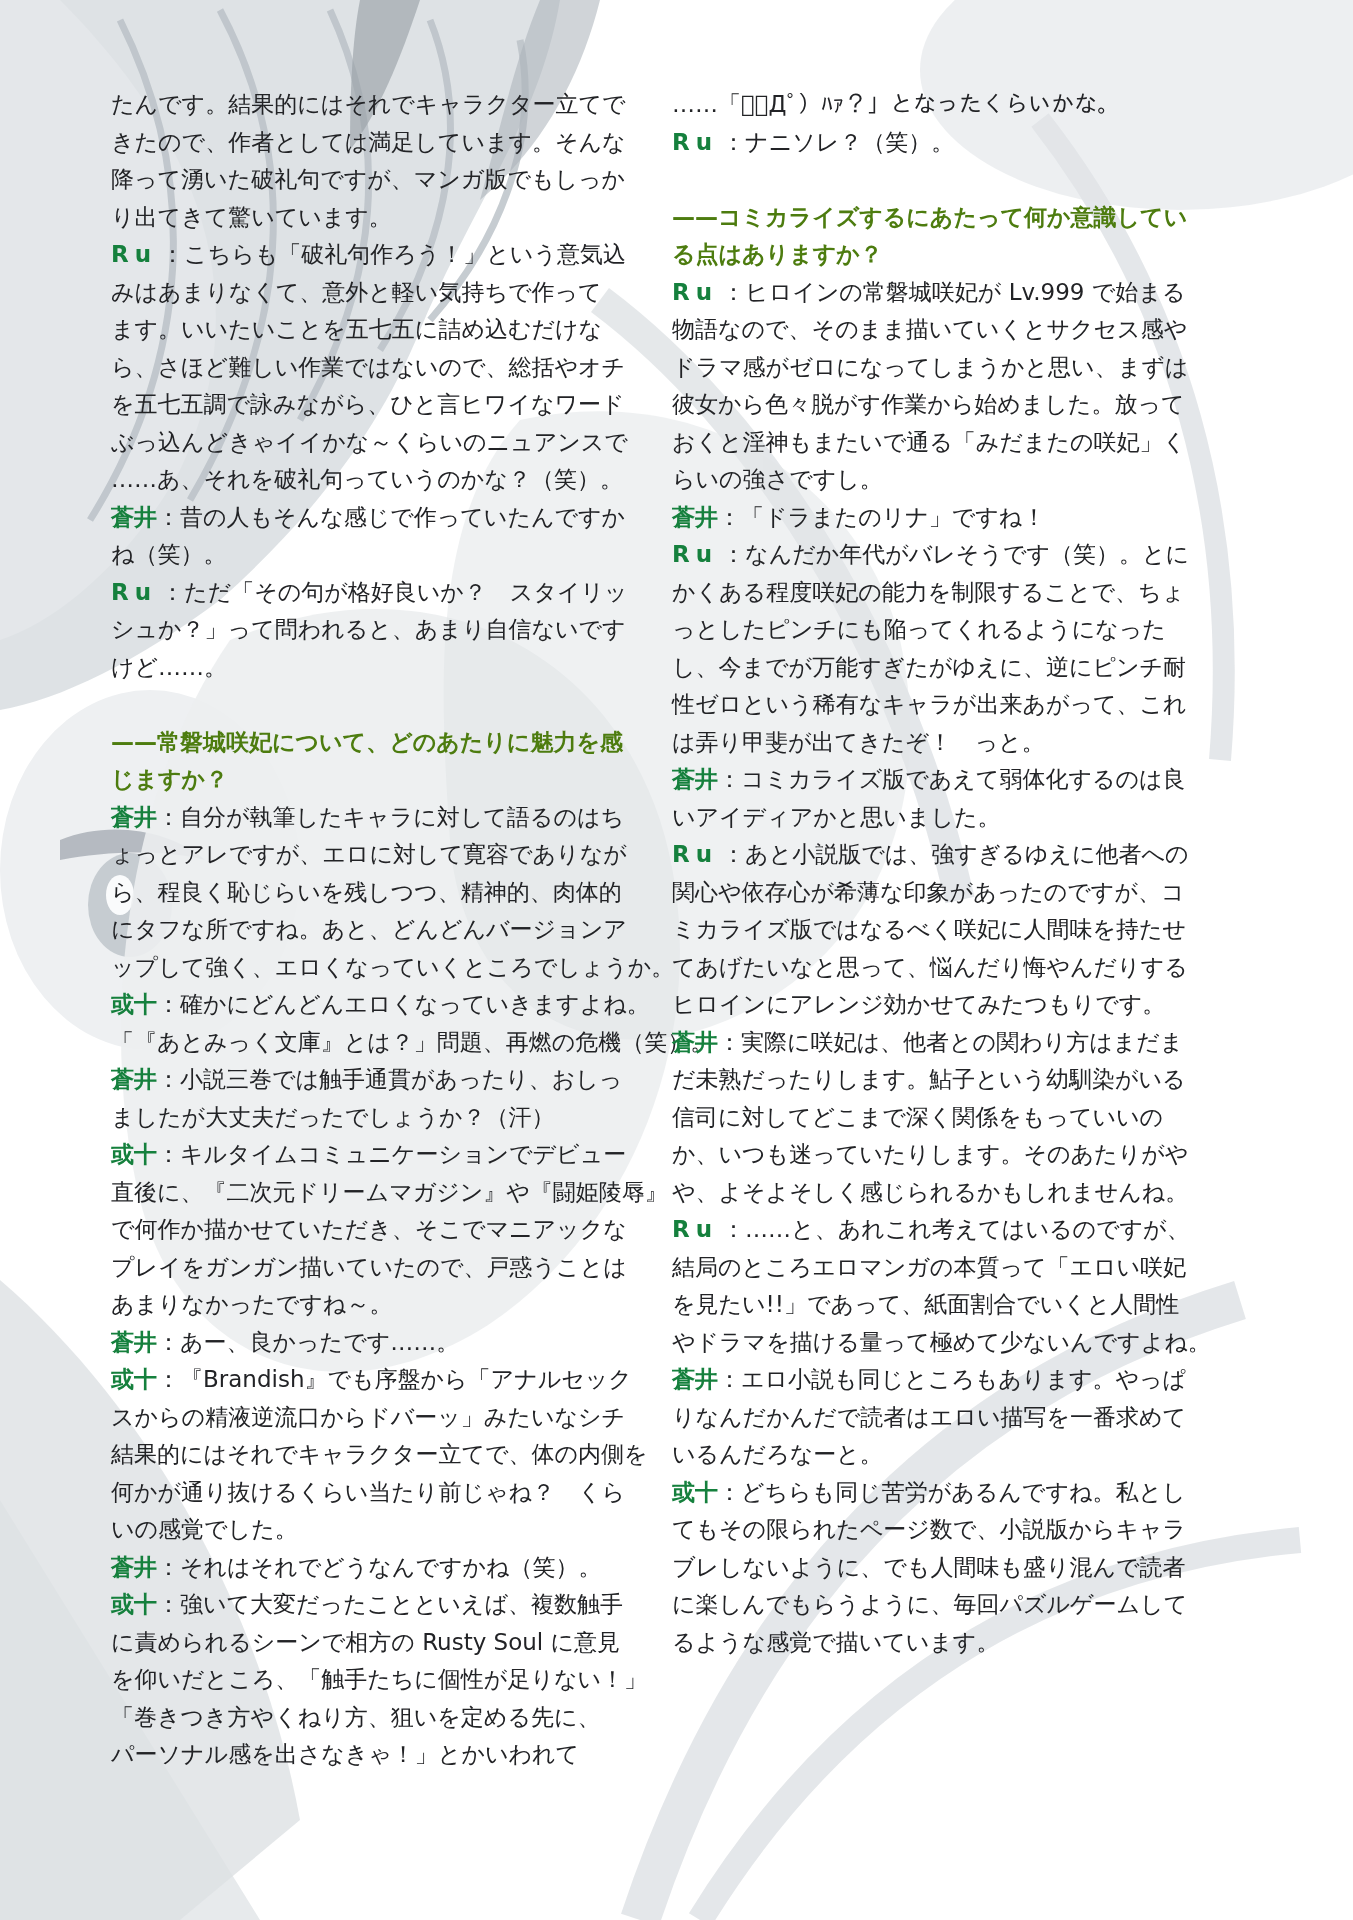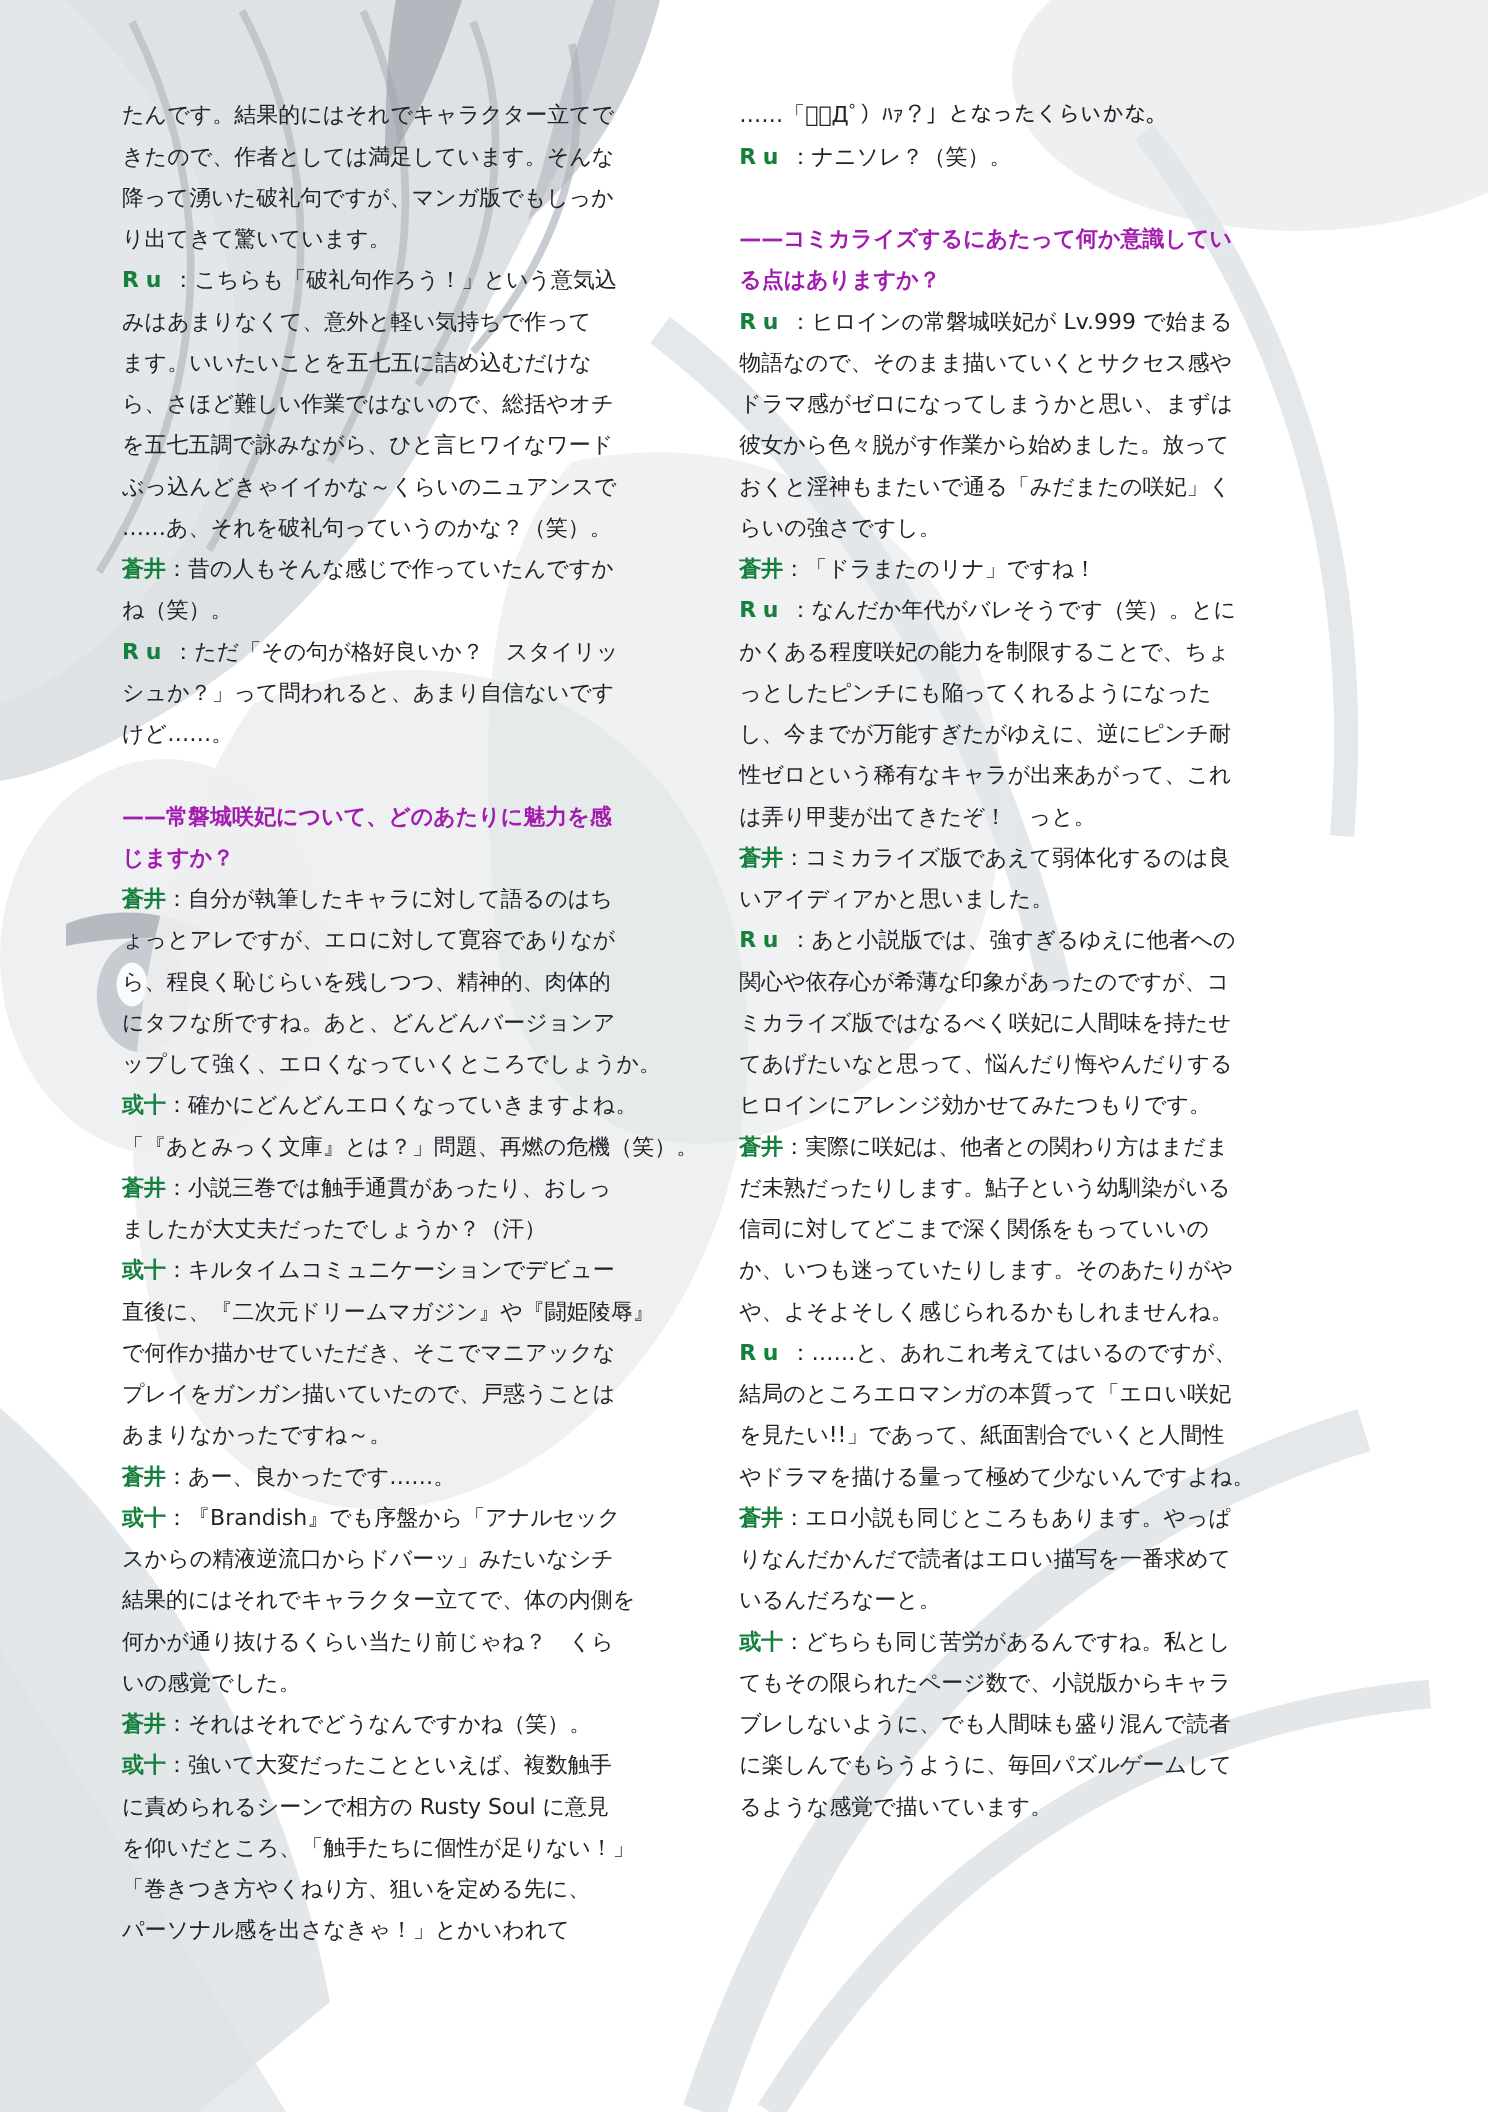--- a/index.html
+++ b/index.html
@@ -4,28 +4,28 @@
 <style>
   html,body{margin:0;padding:0;}
   body{
     width:1353px;height:1920px;position:relative;overflow:hidden;
     background:#ffffff;
     font-family:"DejaVu Sans","Liberation Sans",sans-serif;
   }
   .art{position:absolute;left:0;top:0;width:1353px;height:1920px;z-index:0;}
   .col{
     position:absolute;top:86px;z-index:2;
-    color:#222326;font-size:20px;line-height:37.5px;
+    color:#222326;font-size:23px;line-height:37.5px;
     white-space:nowrap;
     letter-spacing:0px;
   }
   .col-left{left:111px;width:510px;}
   .col-right{left:672px;width:518px;}
   .block{margin:0;}
-  .block.heading{margin-top:37.5px;font-weight:700;color:#a21caf;}
+  .block.heading{margin-top:37.5px;font-weight:700;color:#4d7c0f;}
   .line{height:37.5px;line-height:37.5px;}
   .speaker{font-weight:700;color:#15803d;}
   .speaker.latin{letter-spacing:6px;margin-right:4px;}
 </style>
 </head>
 <body>
 
 <svg class="art" viewBox="0 0 1353 1920" xmlns="http://www.w3.org/2000/svg" aria-hidden="true">
 
   <path fill="#d3d8dc" opacity="0.75" d="M0,0 H560 C540,120 470,210 420,330 C380,430 310,520 220,600 C140,660 60,700 0,710 Z"></path>

